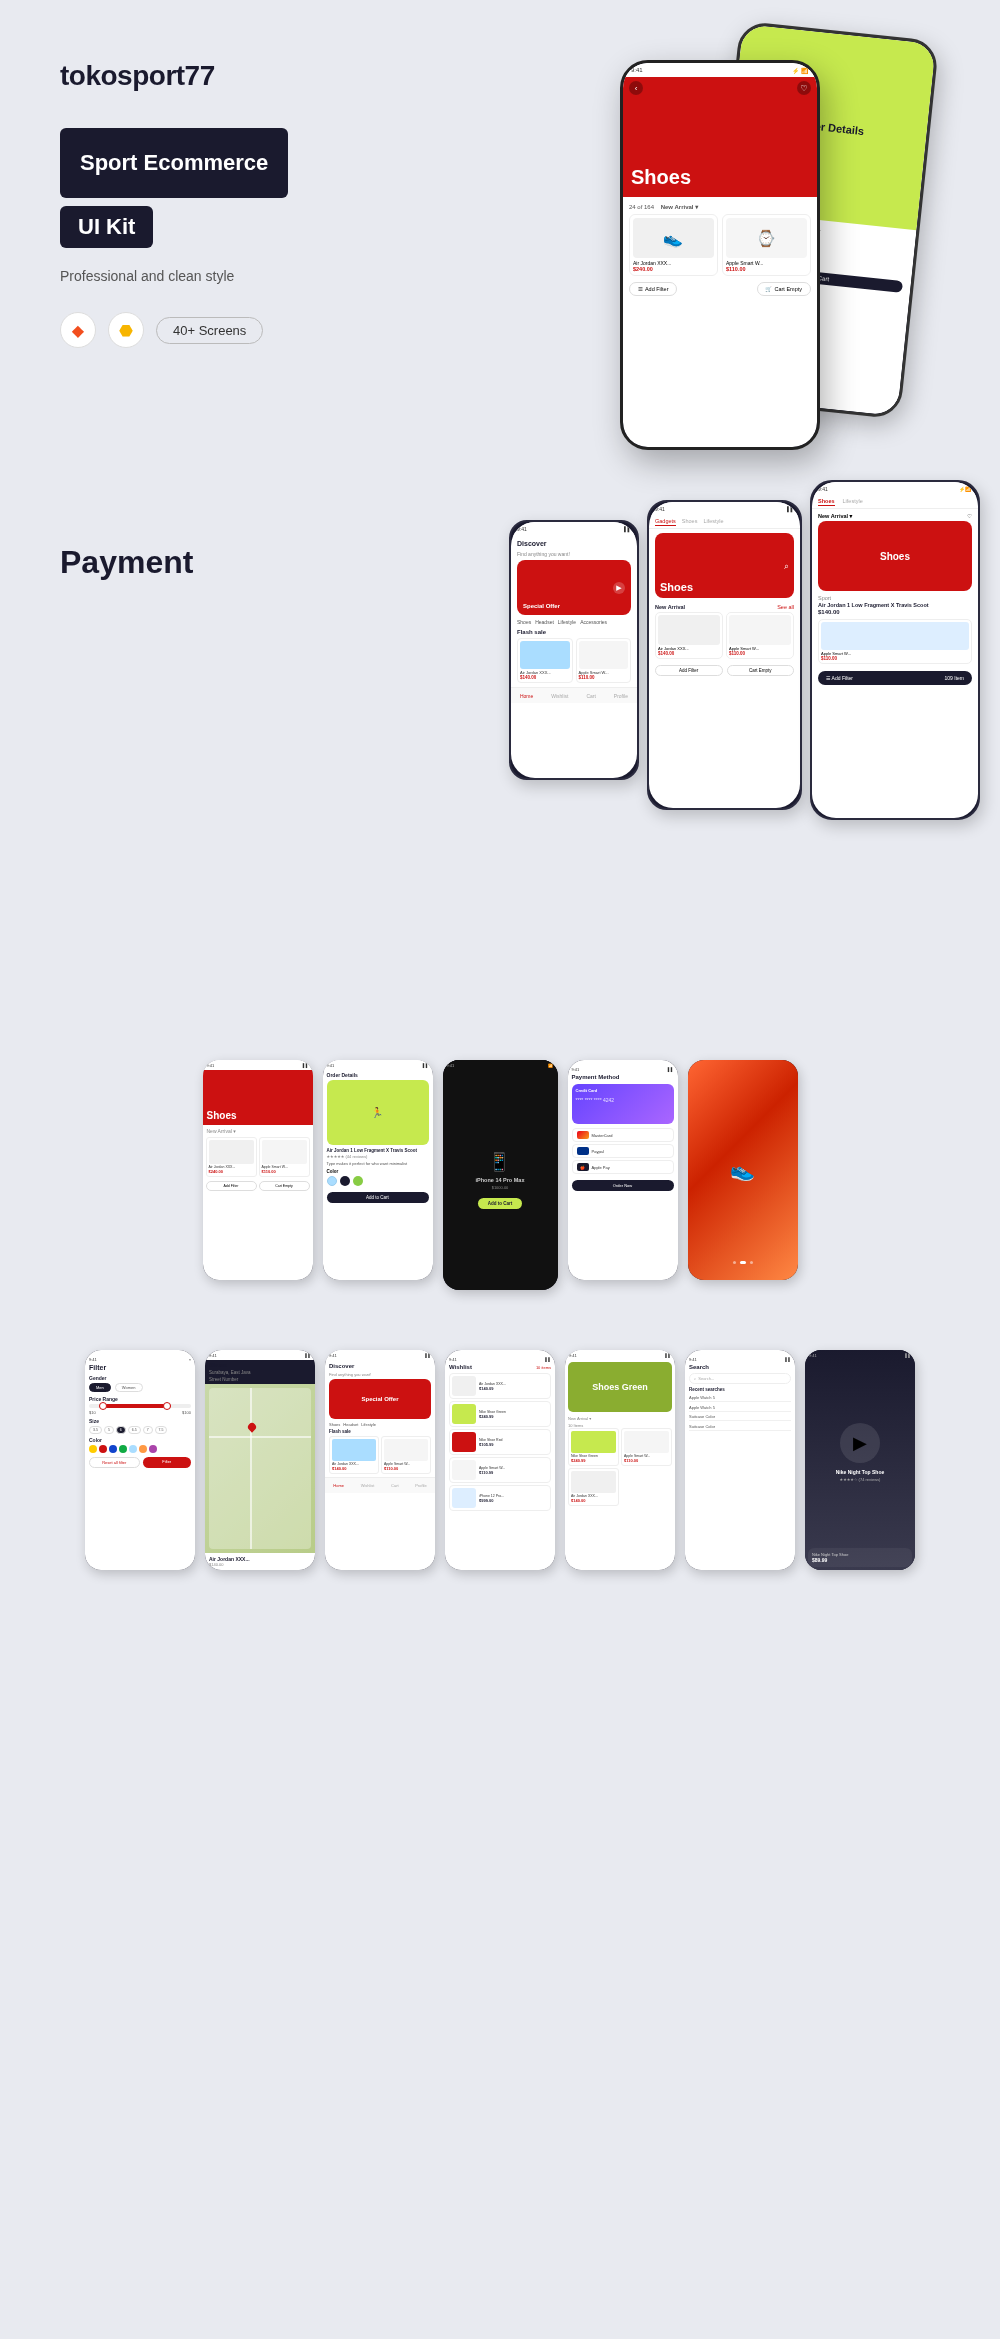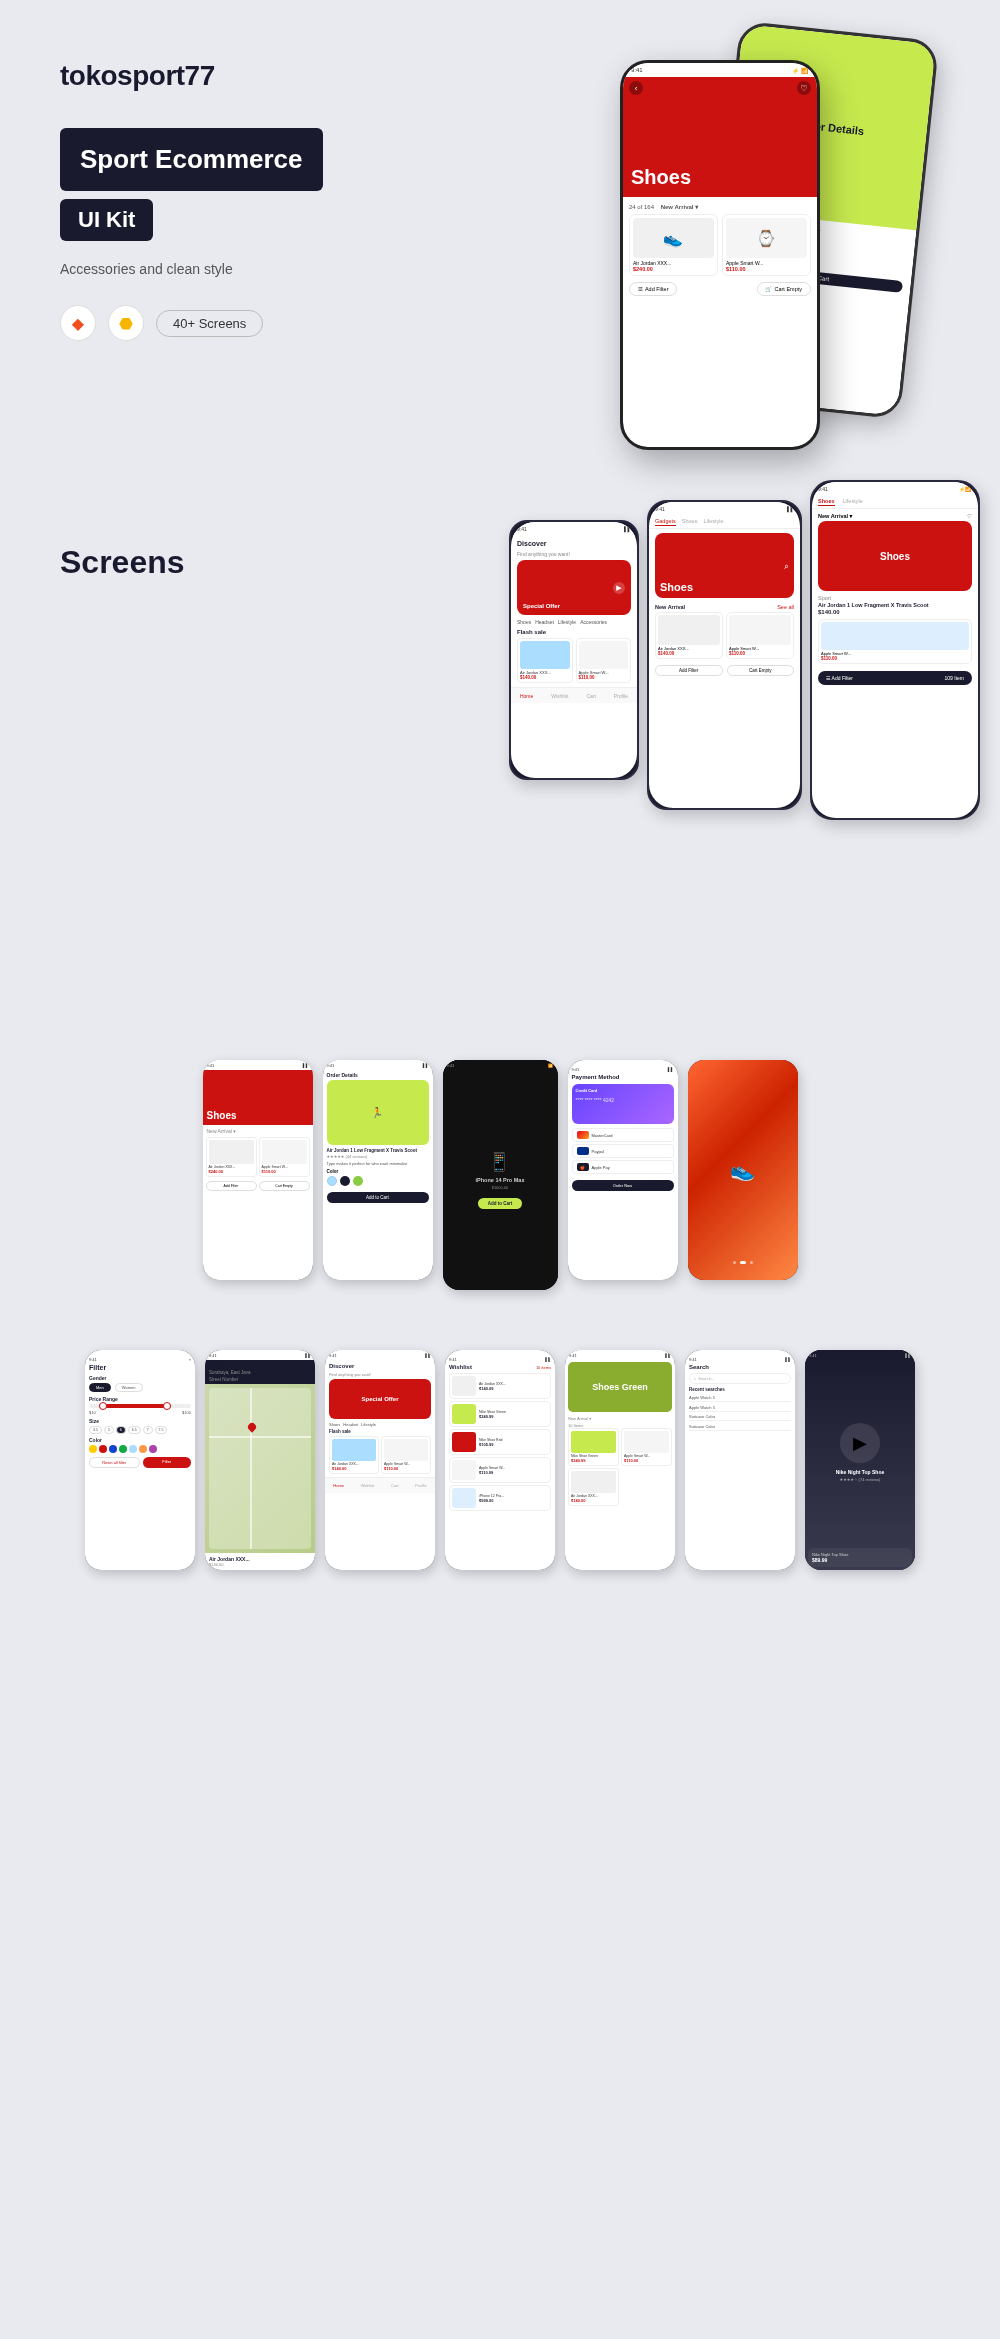--- a/index.html
+++ b/index.html
@@ -38,23 +38,23 @@
     .badge-group {
       display: flex;
       flex-direction: column;
       gap: 8px;
       margin-bottom: 20px;
     }
     .badge-black {
       display: inline-block;
       background: #1a1a2e;
       color: #fff;
-      font-size: 26px;
+      font-size: 22px;
       font-weight: 700;
-      padding: 16px 20px;
+      padding: 22px 20px;
       border-radius: 6px;
       width: fit-content;
     }
     .badge-black-sm {
       display: inline-block;
       background: #1a1a2e;
       color: #fff;
       font-size: 22px;
       font-weight: 700;
       padding: 8px 18px;
@@ -228,21 +228,21 @@
 
 <section class="section-hero">
   <div class="hero-left">
     <div class="logo">tokosport77</div>
 
     <div class="badge-group">
       <span class="badge-black">Sport Ecommerce</span>
       <span class="badge-black-sm">UI Kit</span>
     </div>
 
-    <p class="subtitle">Accessories and clean style</p>
+    <p class="subtitle">Professional and clean style</p>
 
     <div class="tools-row">
       <div class="tool-icon" style="color:#f24e1e;">◆</div>
       <div class="tool-icon" style="color:#f7b500;">⬣</div>
       <div class="screens-badge">40+ Screens</div>
     </div>
   </div>
 
   <div class="hero-right">
 
@@ -303,21 +303,21 @@
             </div>
           </div>
         </div>
       </div>
     </div>
   </div>
 </section>
 
 <section class="section-screens">
   <div>
-    <div class="big-screens-label">Screens</div>
+    <div class="big-screens-label">Payment</div>
   </div>
 
   <div class="screens-grid">
 
     <div class="phone-small">
       <div class="phone-screen" style="background:white;">
         <div style="height:14px;background:white;padding:0 6px;display:flex;justify-content:space-between;align-items:center;font-size:5px;color:#333;">
           <span>9:41</span>
             <span>▌▌</span>
         </div>

